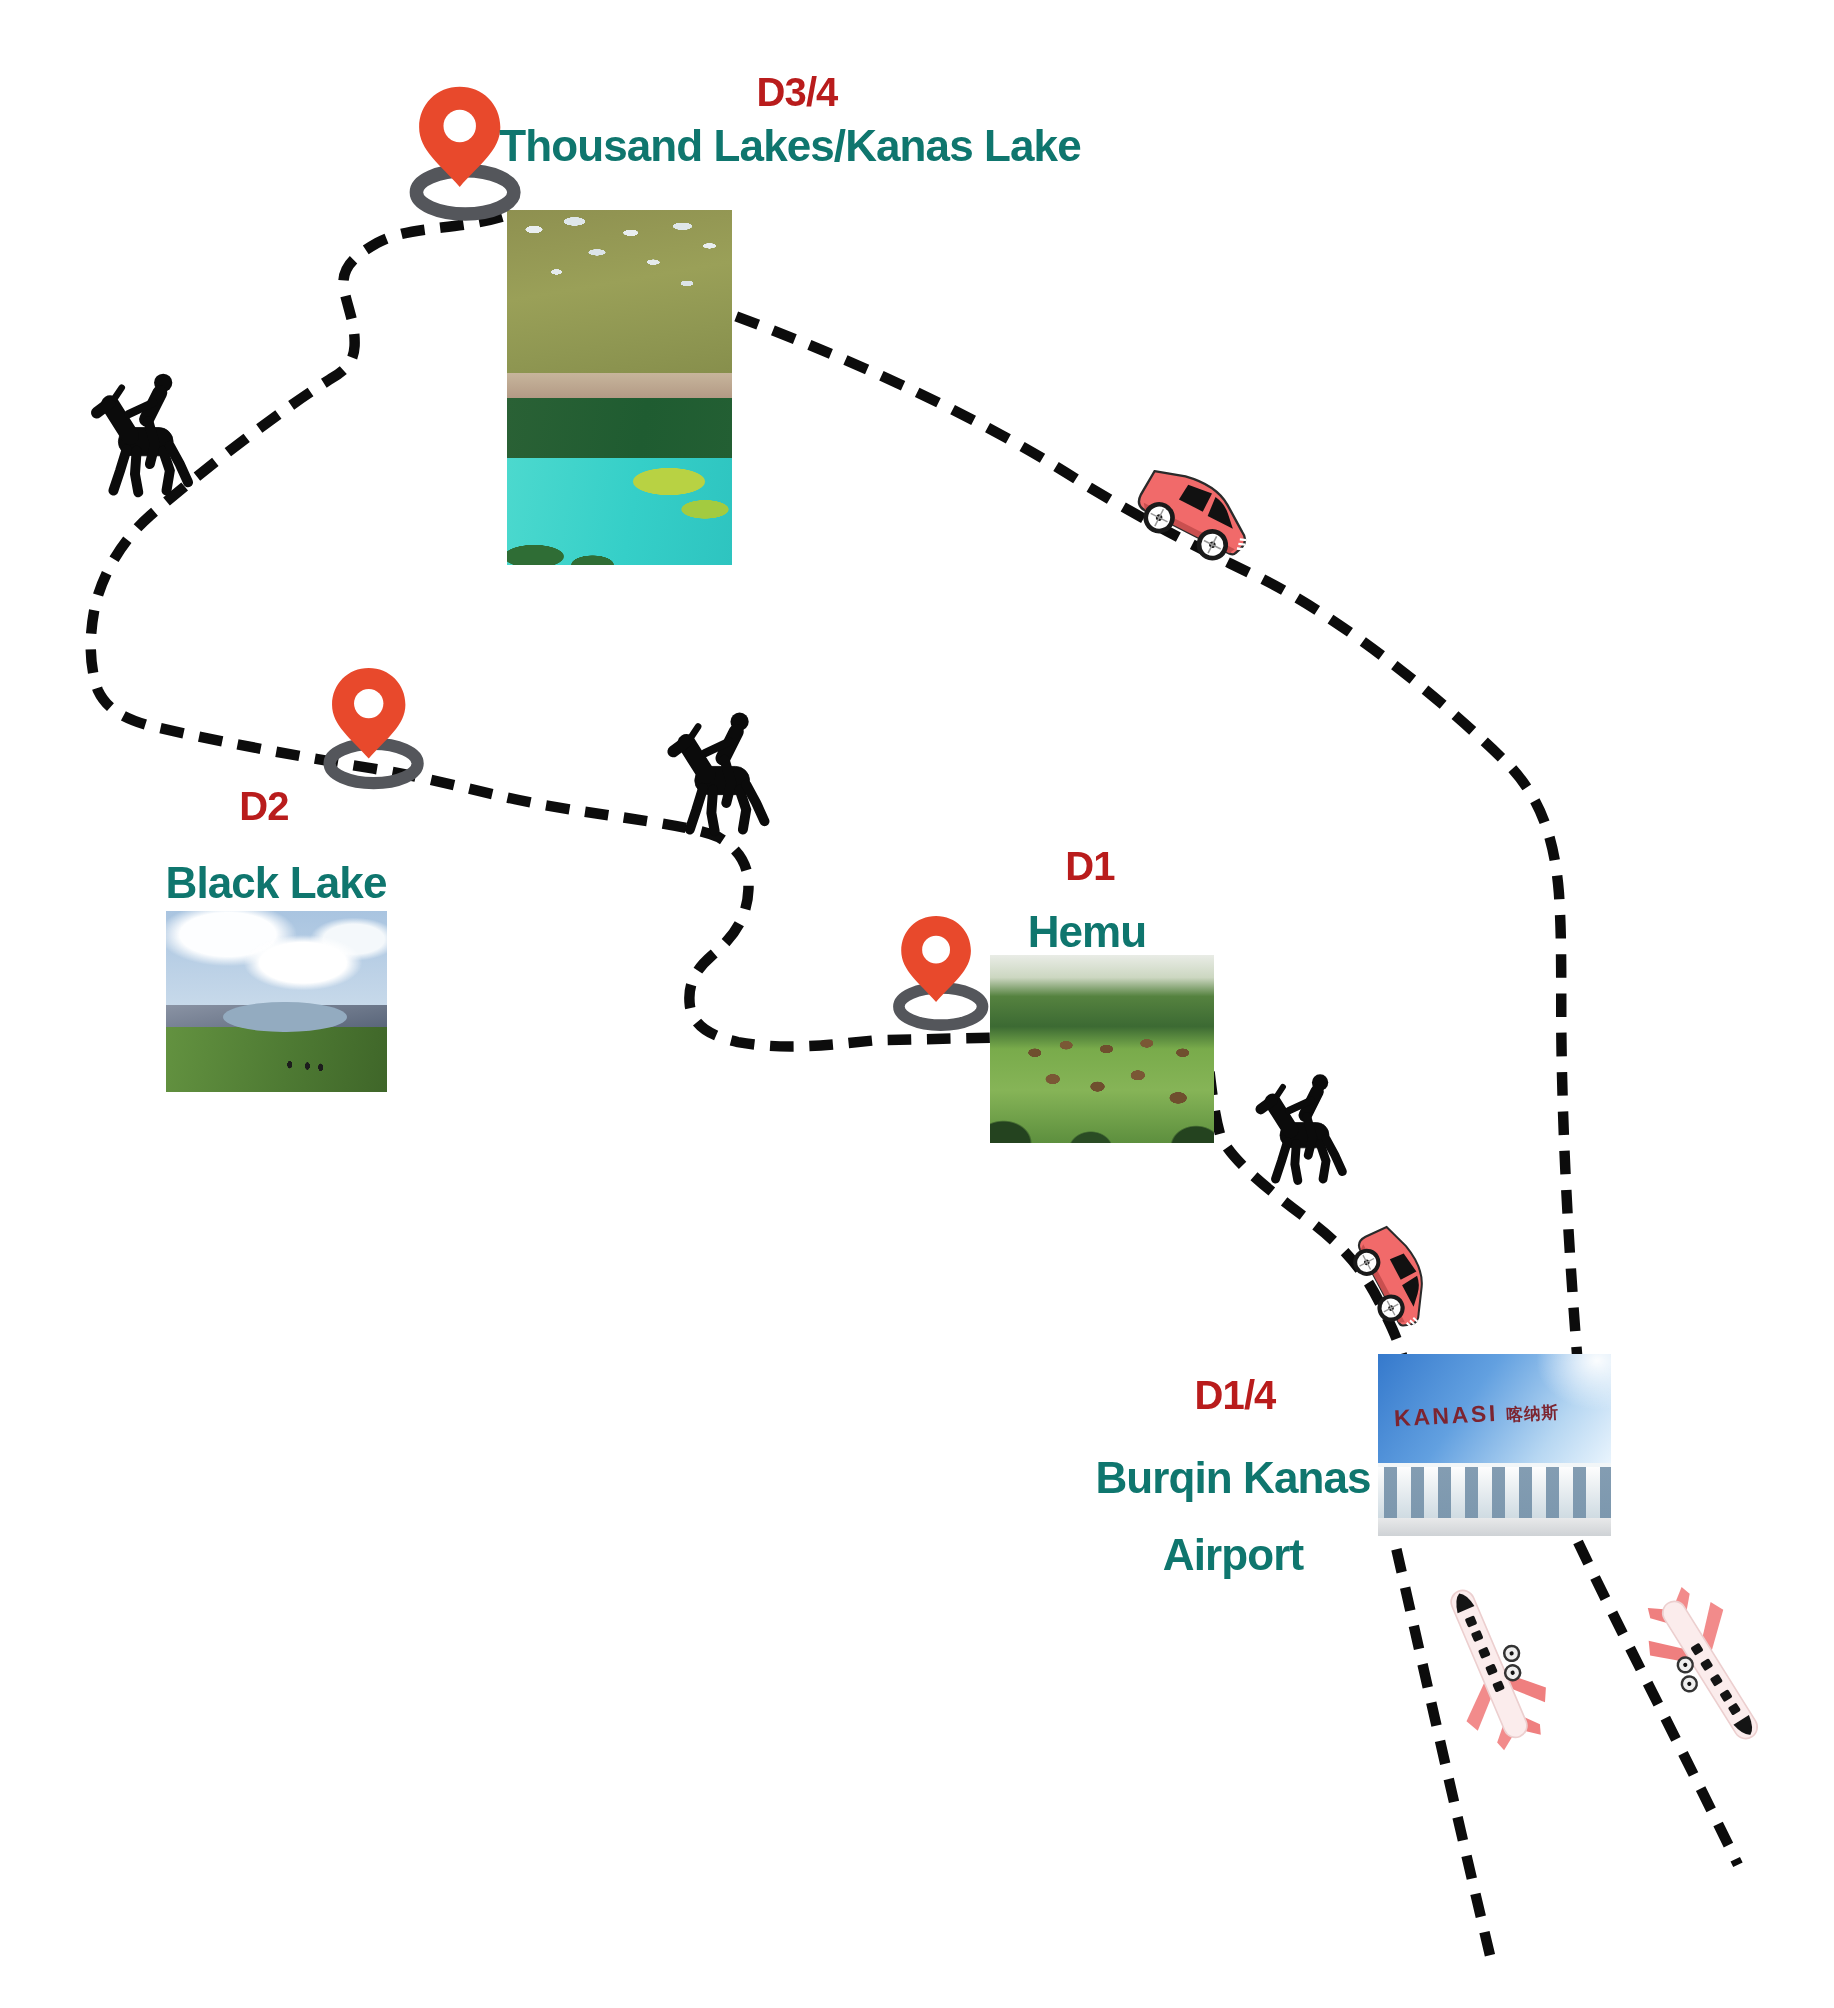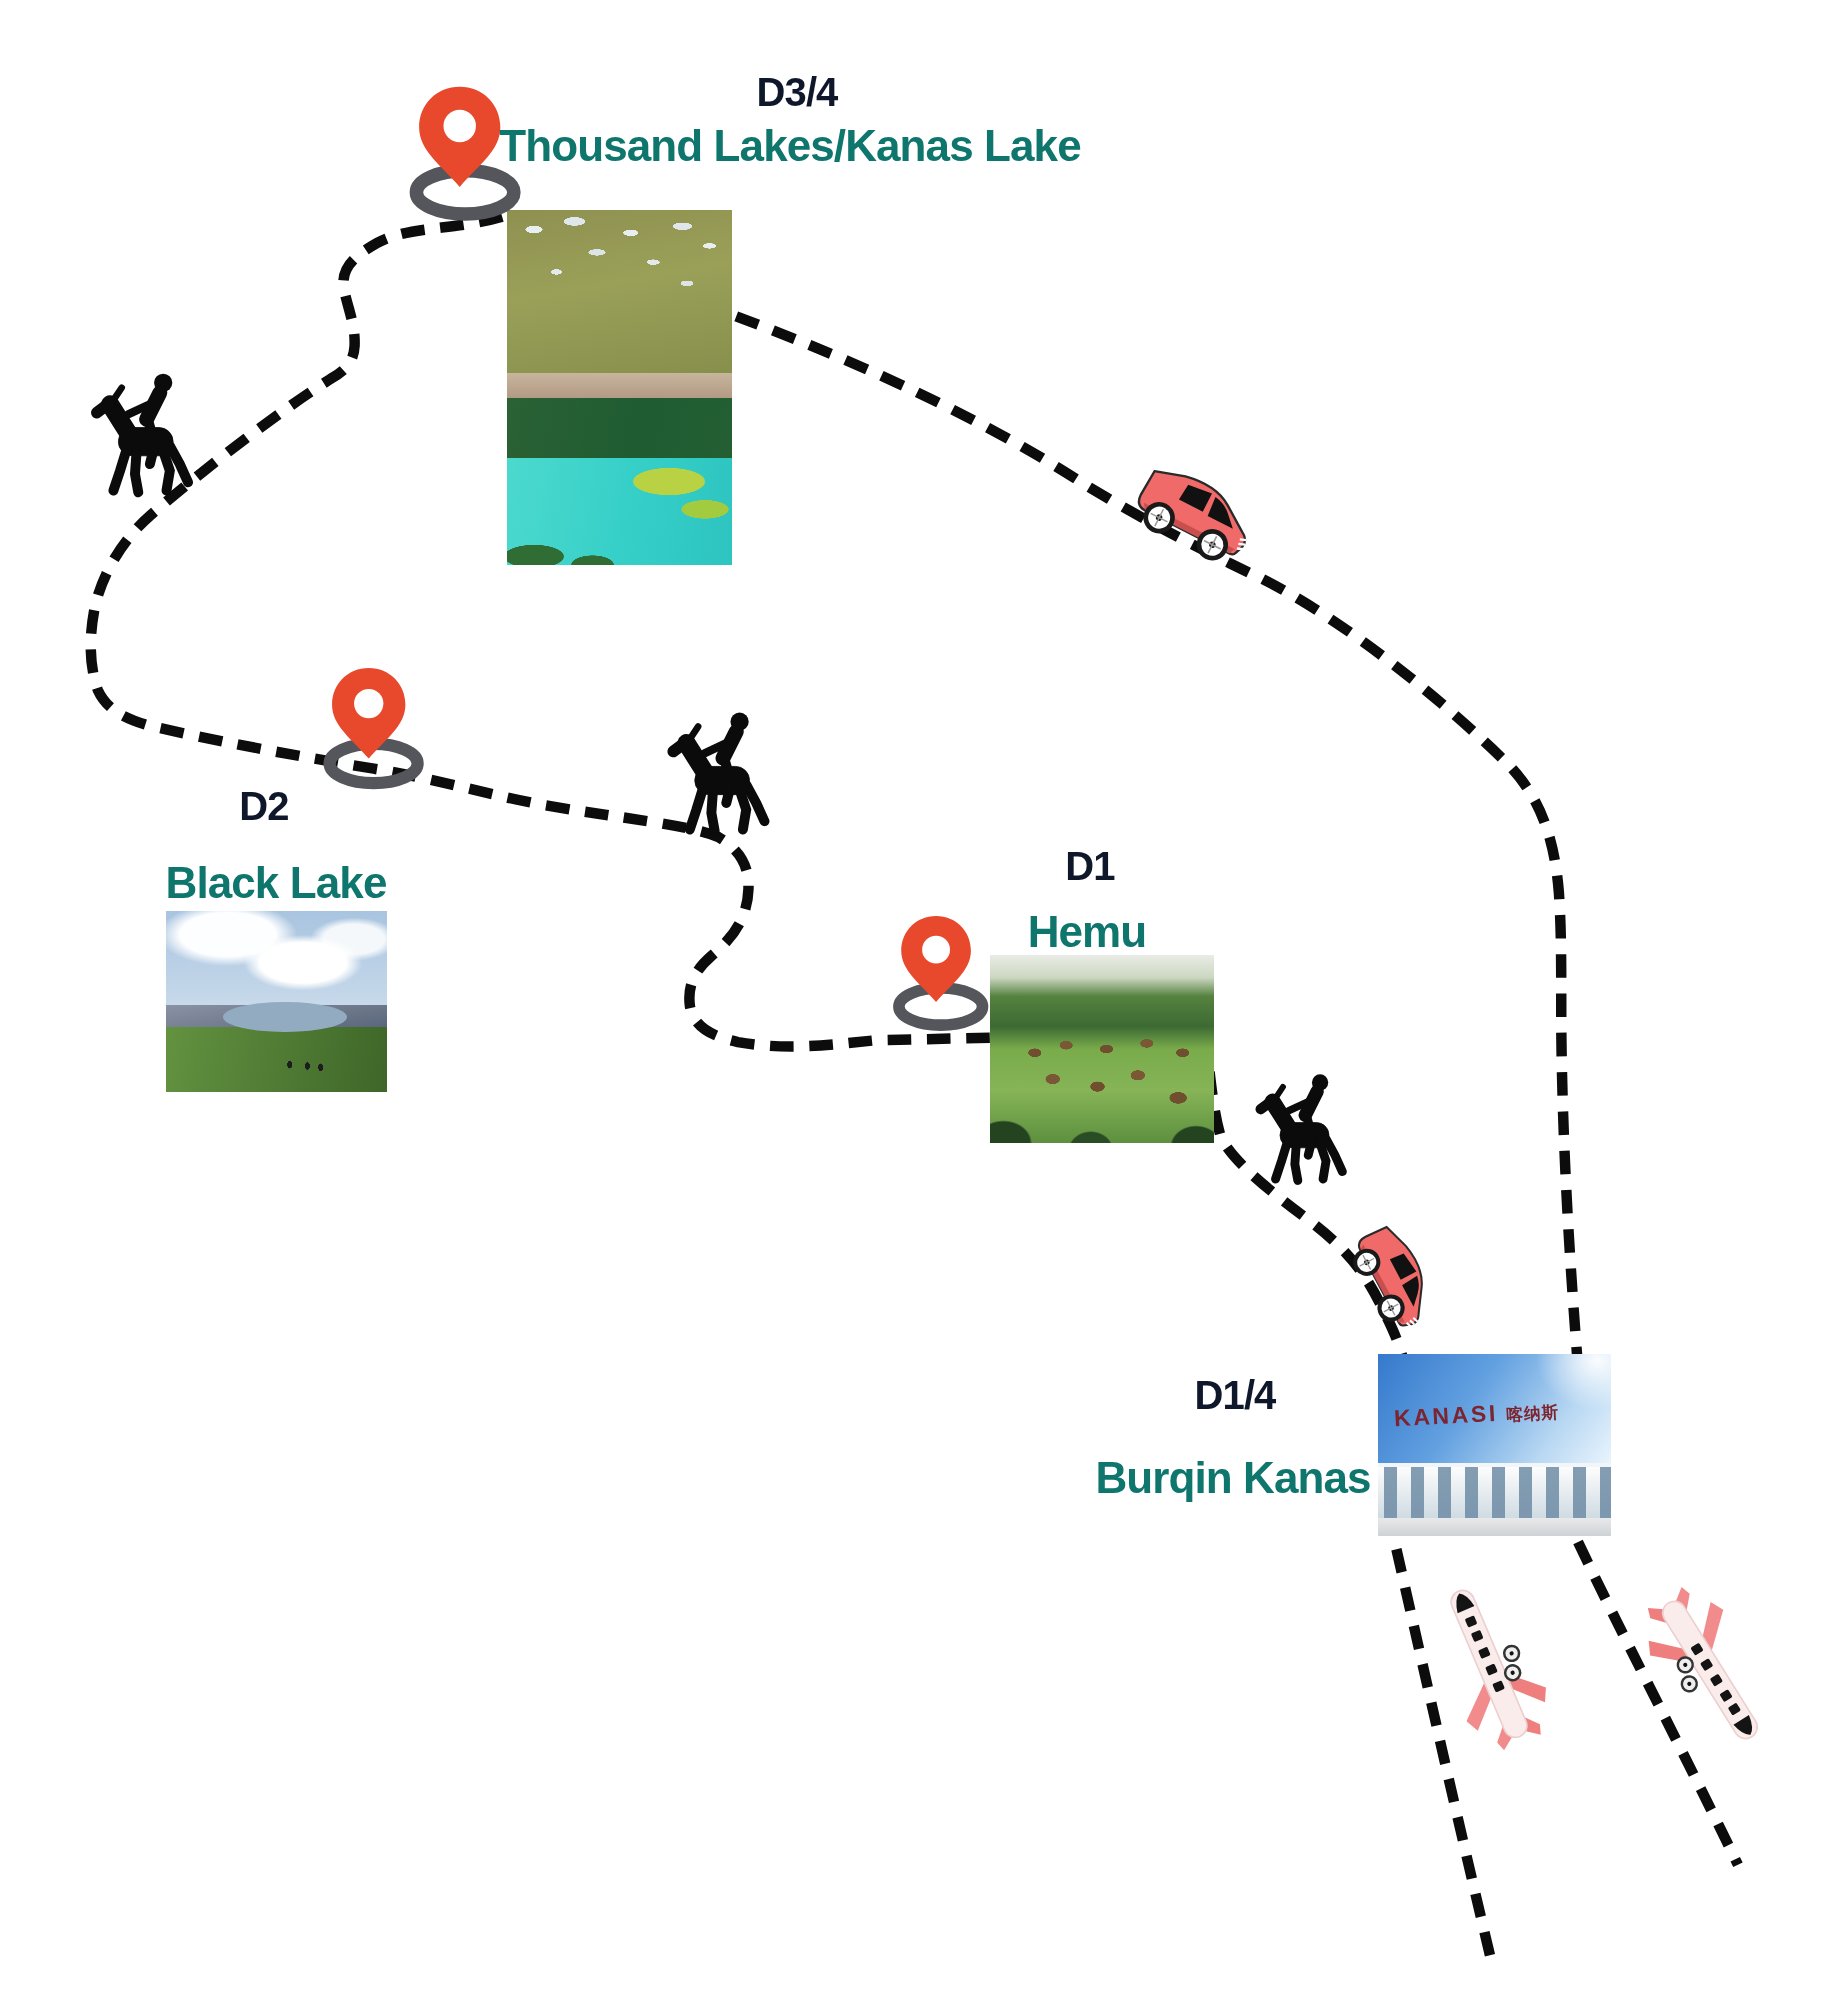--- a/index.html
+++ b/index.html
@@ -8,21 +8,21 @@
     width:1834px;height:2009px;
     background:#ffffff;
     overflow:hidden;
     font-family:"Liberation Sans", sans-serif;
   }
   
   .routes-svg{position:absolute;left:0;top:0;z-index:1;}
   .photo{position:absolute;z-index:2;overflow:hidden;}
   .icons-svg{position:absolute;left:0;top:0;z-index:3;pointer-events:none;}
   .label{position:absolute;z-index:4;white-space:nowrap;transform:translateX(-50%);text-align:center;}
-  .day-label{color:#0f172a;font-weight:700;font-size:40px;letter-spacing:-0.9px;}
+  .day-label{color:#b91c1c;font-weight:700;font-size:40px;letter-spacing:-0.9px;}
   .loc-label{color:#0f766e;font-weight:700;font-size:44px;letter-spacing:-0.9px;}
   .loc-label .line{line-height:77px;}
 
   .dash{fill:none;stroke:#0c0c0c;stroke-width:12;stroke-dasharray:27 18;}
 
   
   .photo-kanas{left:507px;top:210px;width:225px;height:355px;}
   .photo-kanas .marsh{height:46%;
     background:
       radial-gradient(14px 6.1px at 12% 12%, #e9eef0 60%, transparent 62%),
@@ -239,16 +239,17 @@
 
   <div class="label day-label" style="left:264px;top:784px;">D2</div>
   <div class="label loc-label" style="left:276px;top:858px;">Black Lake</div>
 
   <div class="label day-label" style="left:1090px;top:844px;">D1</div>
   <div class="label loc-label" style="left:1087px;top:907px;text-align:right;">Hemu</div>
 
   <div class="label day-label" style="left:1235px;top:1373px;">D1/4</div>
   <div class="label loc-label" style="left:1233px;top:1439px;">
     <div class="line">Burqin Kanas</div>
+    <div class="line">Airport</div>
   </div>
 
 </div>
 
 
 </body></html>

